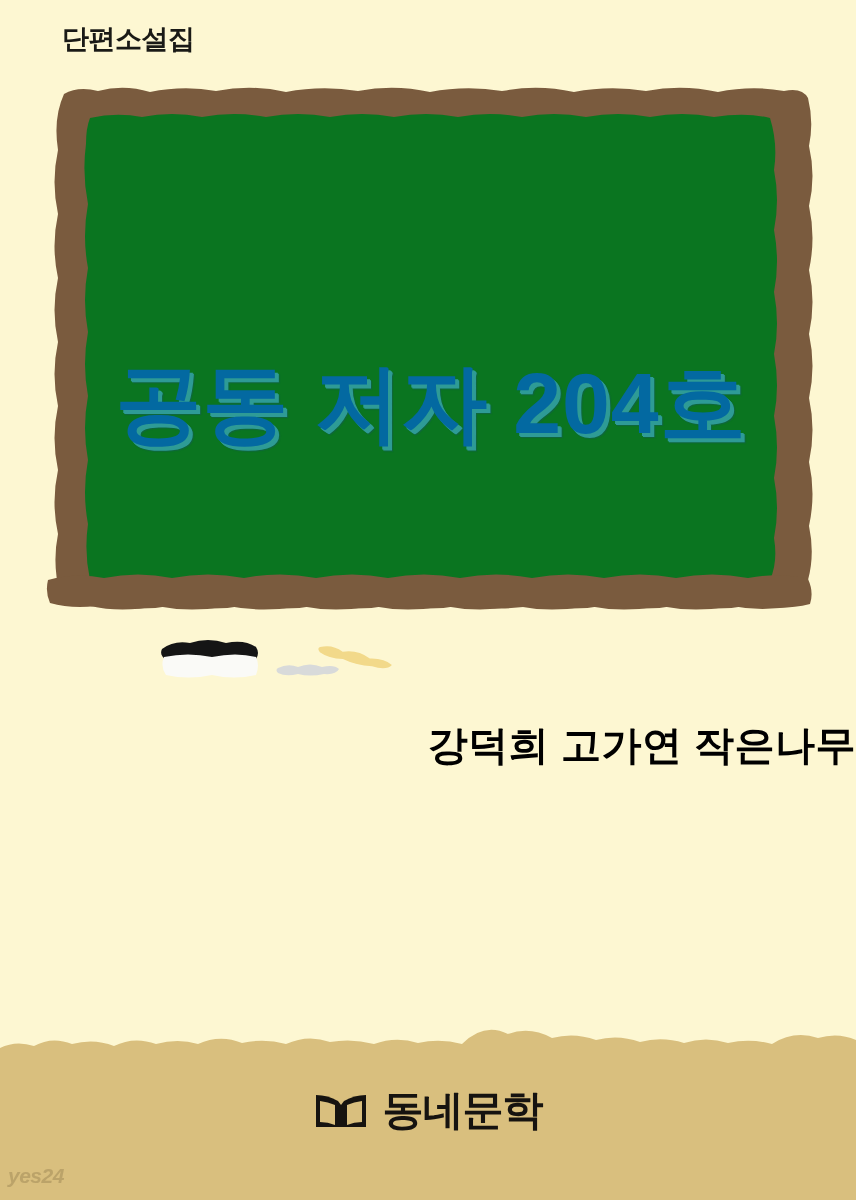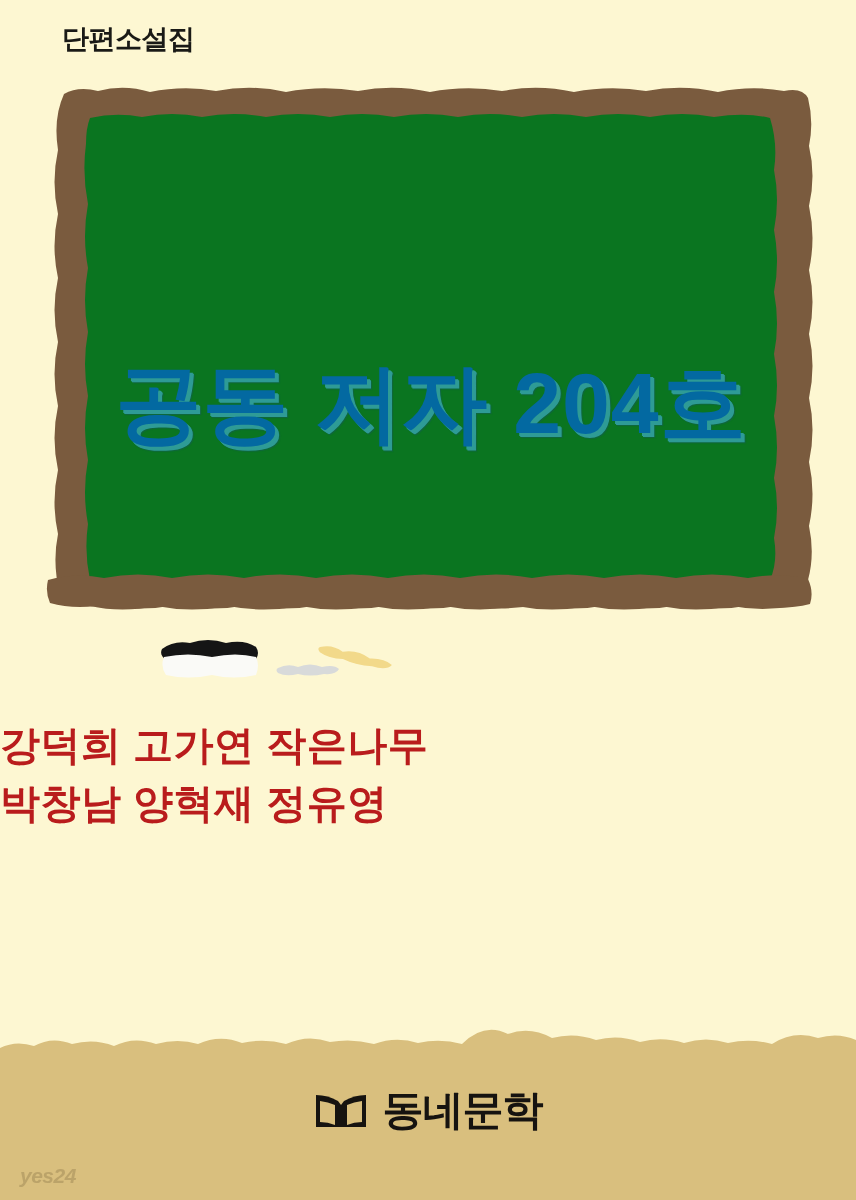--- a/index.html
+++ b/index.html
@@ -91,22 +91,22 @@
     width: 80px;
     height: 16px;
   }
 
   
   .authors {
     position: absolute;
     left: 0;
     top: 716px;
     width: 856px;
-    text-align: left;
-    color: #b91c1c;
+    text-align: right;
+    color: #000000;
     font-size: 40px;
     font-weight: 700;
     line-height: 58px;
     letter-spacing: 0.5px;
   }
   .authors .author-line { display: block; white-space: nowrap; }
 
   
   .bottom-band {
     position: absolute;
@@ -133,21 +133,21 @@
     font-size: 41px;
     font-weight: 700;
     color: #161310;
     letter-spacing: -1px;
     line-height: 1;
   }
 
   
   .watermark {
     position: absolute;
-    left: 20px;
+    left: 8px;
     bottom: 14px;
     font-size: 21px;
     font-style: italic;
     font-weight: 700;
     color: rgba(150,128,80,0.45);
     letter-spacing: -0.5px;
     line-height: 1;
   }
 </style>
 </head>
@@ -217,21 +217,20 @@
 
     <svg class="chalk-yellow" viewBox="0 0 80 16" style="transform: rotate(14deg);">
       <path fill="#F2D98A" d="M3,8 Q14,2 26,7 Q40,1 54,7 Q68,3 77,8 Q73,15 58,14
            Q42,17 28,14 Q14,17 4,13 Q0,10 3,8 Z"></path>
     </svg>
 
   </div>
 
   <div class="authors">
     <span class="author-line">강덕희 고가연 작은나무</span>
-    <span class="author-line">박창남 양혁재 정유영</span>
   </div>
 
   <div class="bottom-band">
     <svg viewBox="0 0 856 190" preserveAspectRatio="none">
       <path fill="#D9BF7E" d="M0,38 Q16,30 34,36 Q52,26 72,34 Q94,28 114,36
            Q134,26 156,34 Q178,28 198,34 Q220,24 242,33
            Q264,28 286,34 Q308,24 330,32 Q352,28 374,34
            Q396,26 418,33 Q440,28 462,34 Q484,12 508,24
            Q530,16 552,28 Q574,22 596,30 Q618,24 640,32
            Q662,26 684,33 Q706,26 728,33 Q750,28 772,34

